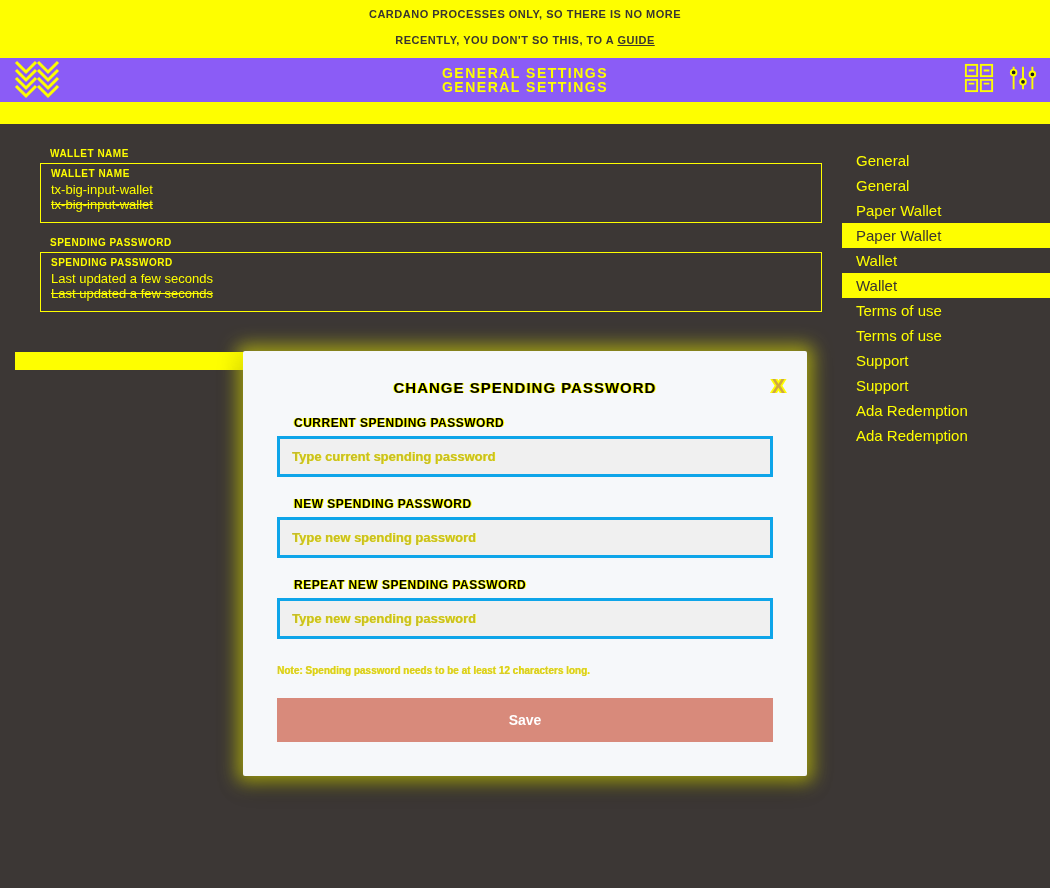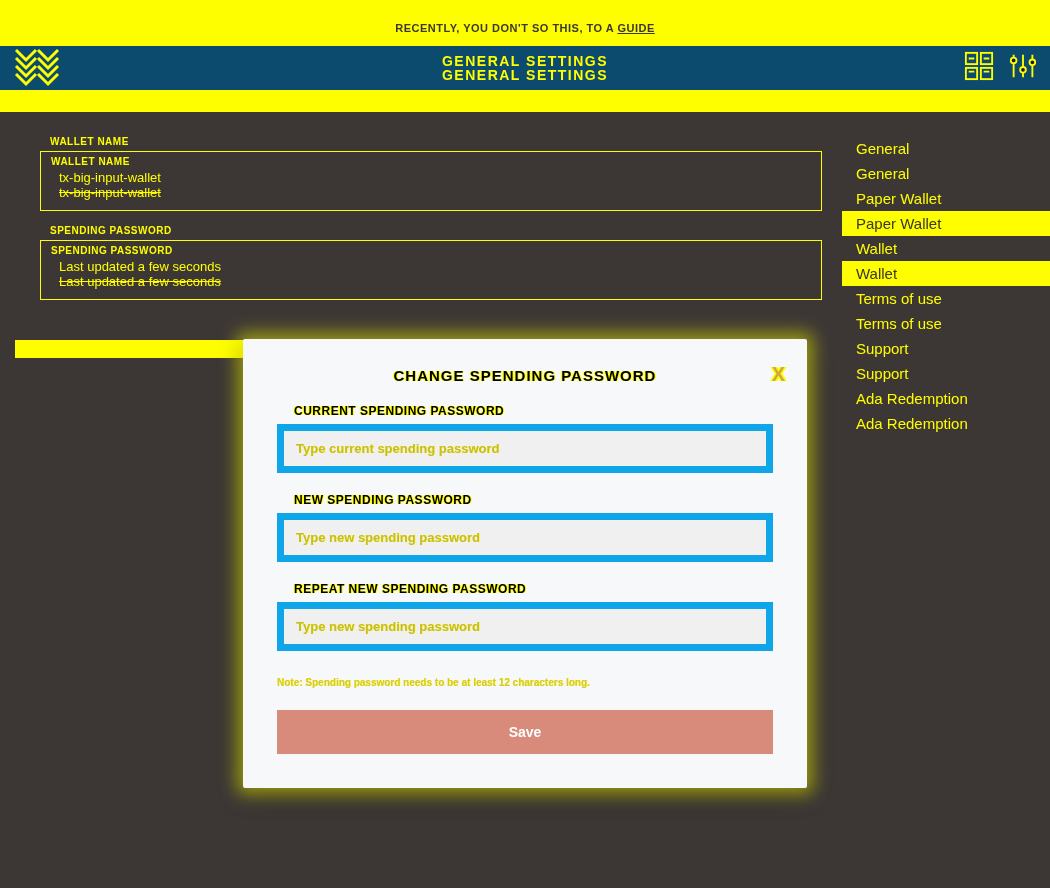--- a/index.html
+++ b/index.html
@@ -27,21 +27,21 @@
     }
     .top-banner .line2 {
       margin-top: 14px;
     }
     .top-banner .link {
       text-decoration: underline;
       cursor: pointer;
     }
     .header-bar {
       width: 100%;
-      background: #0c4a6e;
+      background: #8b5cf6;
       height: 44px;
       display: flex;
       align-items: center;
       position: relative;
     }
     .header-chevrons {
       position: absolute;
       left: 12px;
       width: 50px;
       height: 44px;
@@ -97,21 +97,20 @@
     .field-label {
       color: #fefe00;
       font-size: 10px;
       font-weight: bold;
       letter-spacing: 0.5px;
       margin-bottom: 3px;
     }
     .field-value {
       color: #fefe00;
       font-size: 13px;
-      margin-left: 8px;
     }
     .field-label-outside {
       color: #fefe00;
       font-size: 10px;
       font-weight: bold;
       letter-spacing: 0.5px;
       margin-bottom: 4px;
       padding-left: 10px;
     }
     .yellow-action-strip {
@@ -180,21 +179,21 @@
     .modal-field-label {
       font-size: 12px;
       font-weight: bold;
       letter-spacing: 0.5px;
       margin-bottom: 6px;
       text-shadow: 1px 0 #fefe00, -1px 0 #fefe00;
       padding-left: 17px;
     }
     .modal-input {
       width: 100%;
-      border: 7px solid #0ea5e9;
+      border: 3px solid #0ea5e9;
       background: #f0f0f0;
       padding: 10px 12px;
       font-size: 13px;
       font-weight: bold;
       color: #888;
       outline: none;
     }
     .modal-input::placeholder {
       color: #c6bb2e;
       text-shadow: 0.5px 0 #fefe00;
@@ -219,20 +218,21 @@
       cursor: pointer;
     }
     .dup {
       margin-top: -2px;
     }
   </style>
 </head>
 <body>
 
 <div class="top-banner">
+  <div>CARDANO PROCESSES ONLY, SO THERE IS NO MORE</div>
   <div class="line2">
     <span>RECENTLY, YOU DON'T SO THIS, TO A </span><span class="link">GUIDE</span>
   </div>
 </div>
 
 <div class="header-bar">
   <div class="header-chevrons">
     <svg viewBox="0 0 50 44">
       <g stroke="#fefe00" stroke-width="3" fill="none">
         <path d="M4 4 L14 14 L24 4"></path>

